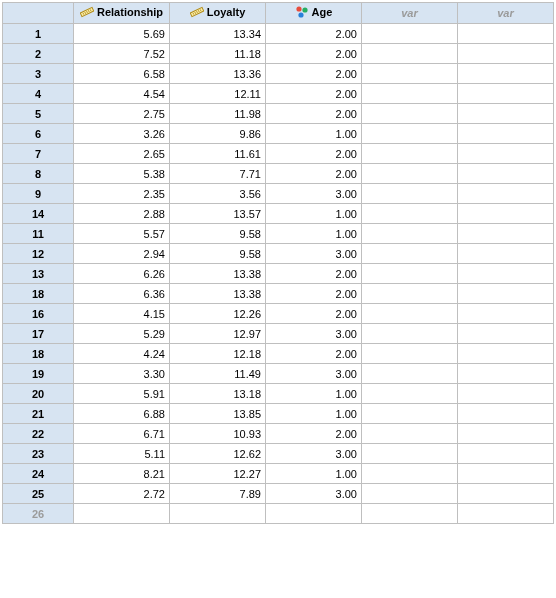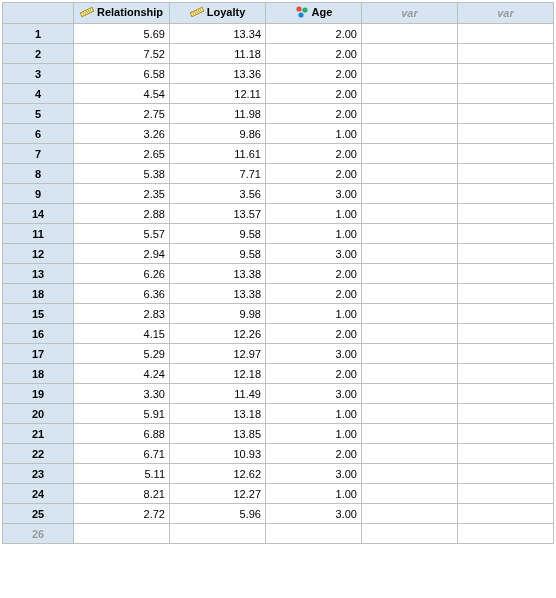--- a/index.html
+++ b/index.html
@@ -242,28 +242,20 @@
         </tr>
         <tr>
           <th class="rowhead">18</th>
           <td class="numcell">6.36</td>
           <td class="numcell">13.38</td>
           <td class="numcell">2.00</td>
           <td class="emptycell"></td>
           <td class="emptycell"></td>
         </tr>
         <tr>
-          <th class="rowhead">15</th>
-          <td class="numcell">2.83</td>
-          <td class="numcell">9.98</td>
-          <td class="numcell">1.00</td>
-          <td class="emptycell"></td>
-          <td class="emptycell"></td>
-        </tr>
-        <tr>
           <th class="rowhead">16</th>
           <td class="numcell">4.15</td>
           <td class="numcell">12.26</td>
           <td class="numcell">2.00</td>
           <td class="emptycell"></td>
           <td class="emptycell"></td>
         </tr>
         <tr>
           <th class="rowhead">17</th>
           <td class="numcell">5.29</td>
@@ -324,21 +316,21 @@
           <th class="rowhead">24</th>
           <td class="numcell">8.21</td>
           <td class="numcell">12.27</td>
           <td class="numcell">1.00</td>
           <td class="emptycell"></td>
           <td class="emptycell"></td>
         </tr>
         <tr>
           <th class="rowhead">25</th>
           <td class="numcell">2.72</td>
-          <td class="numcell">5.96</td>
+          <td class="numcell">7.89</td>
           <td class="numcell">3.00</td>
           <td class="emptycell"></td>
           <td class="emptycell"></td>
         </tr>
         <tr class="new-row">
           <th class="rowhead">26</th>
           <td class="numcell"></td>
           <td class="numcell"></td>
           <td class="numcell"></td>
           <td class="emptycell"></td>

